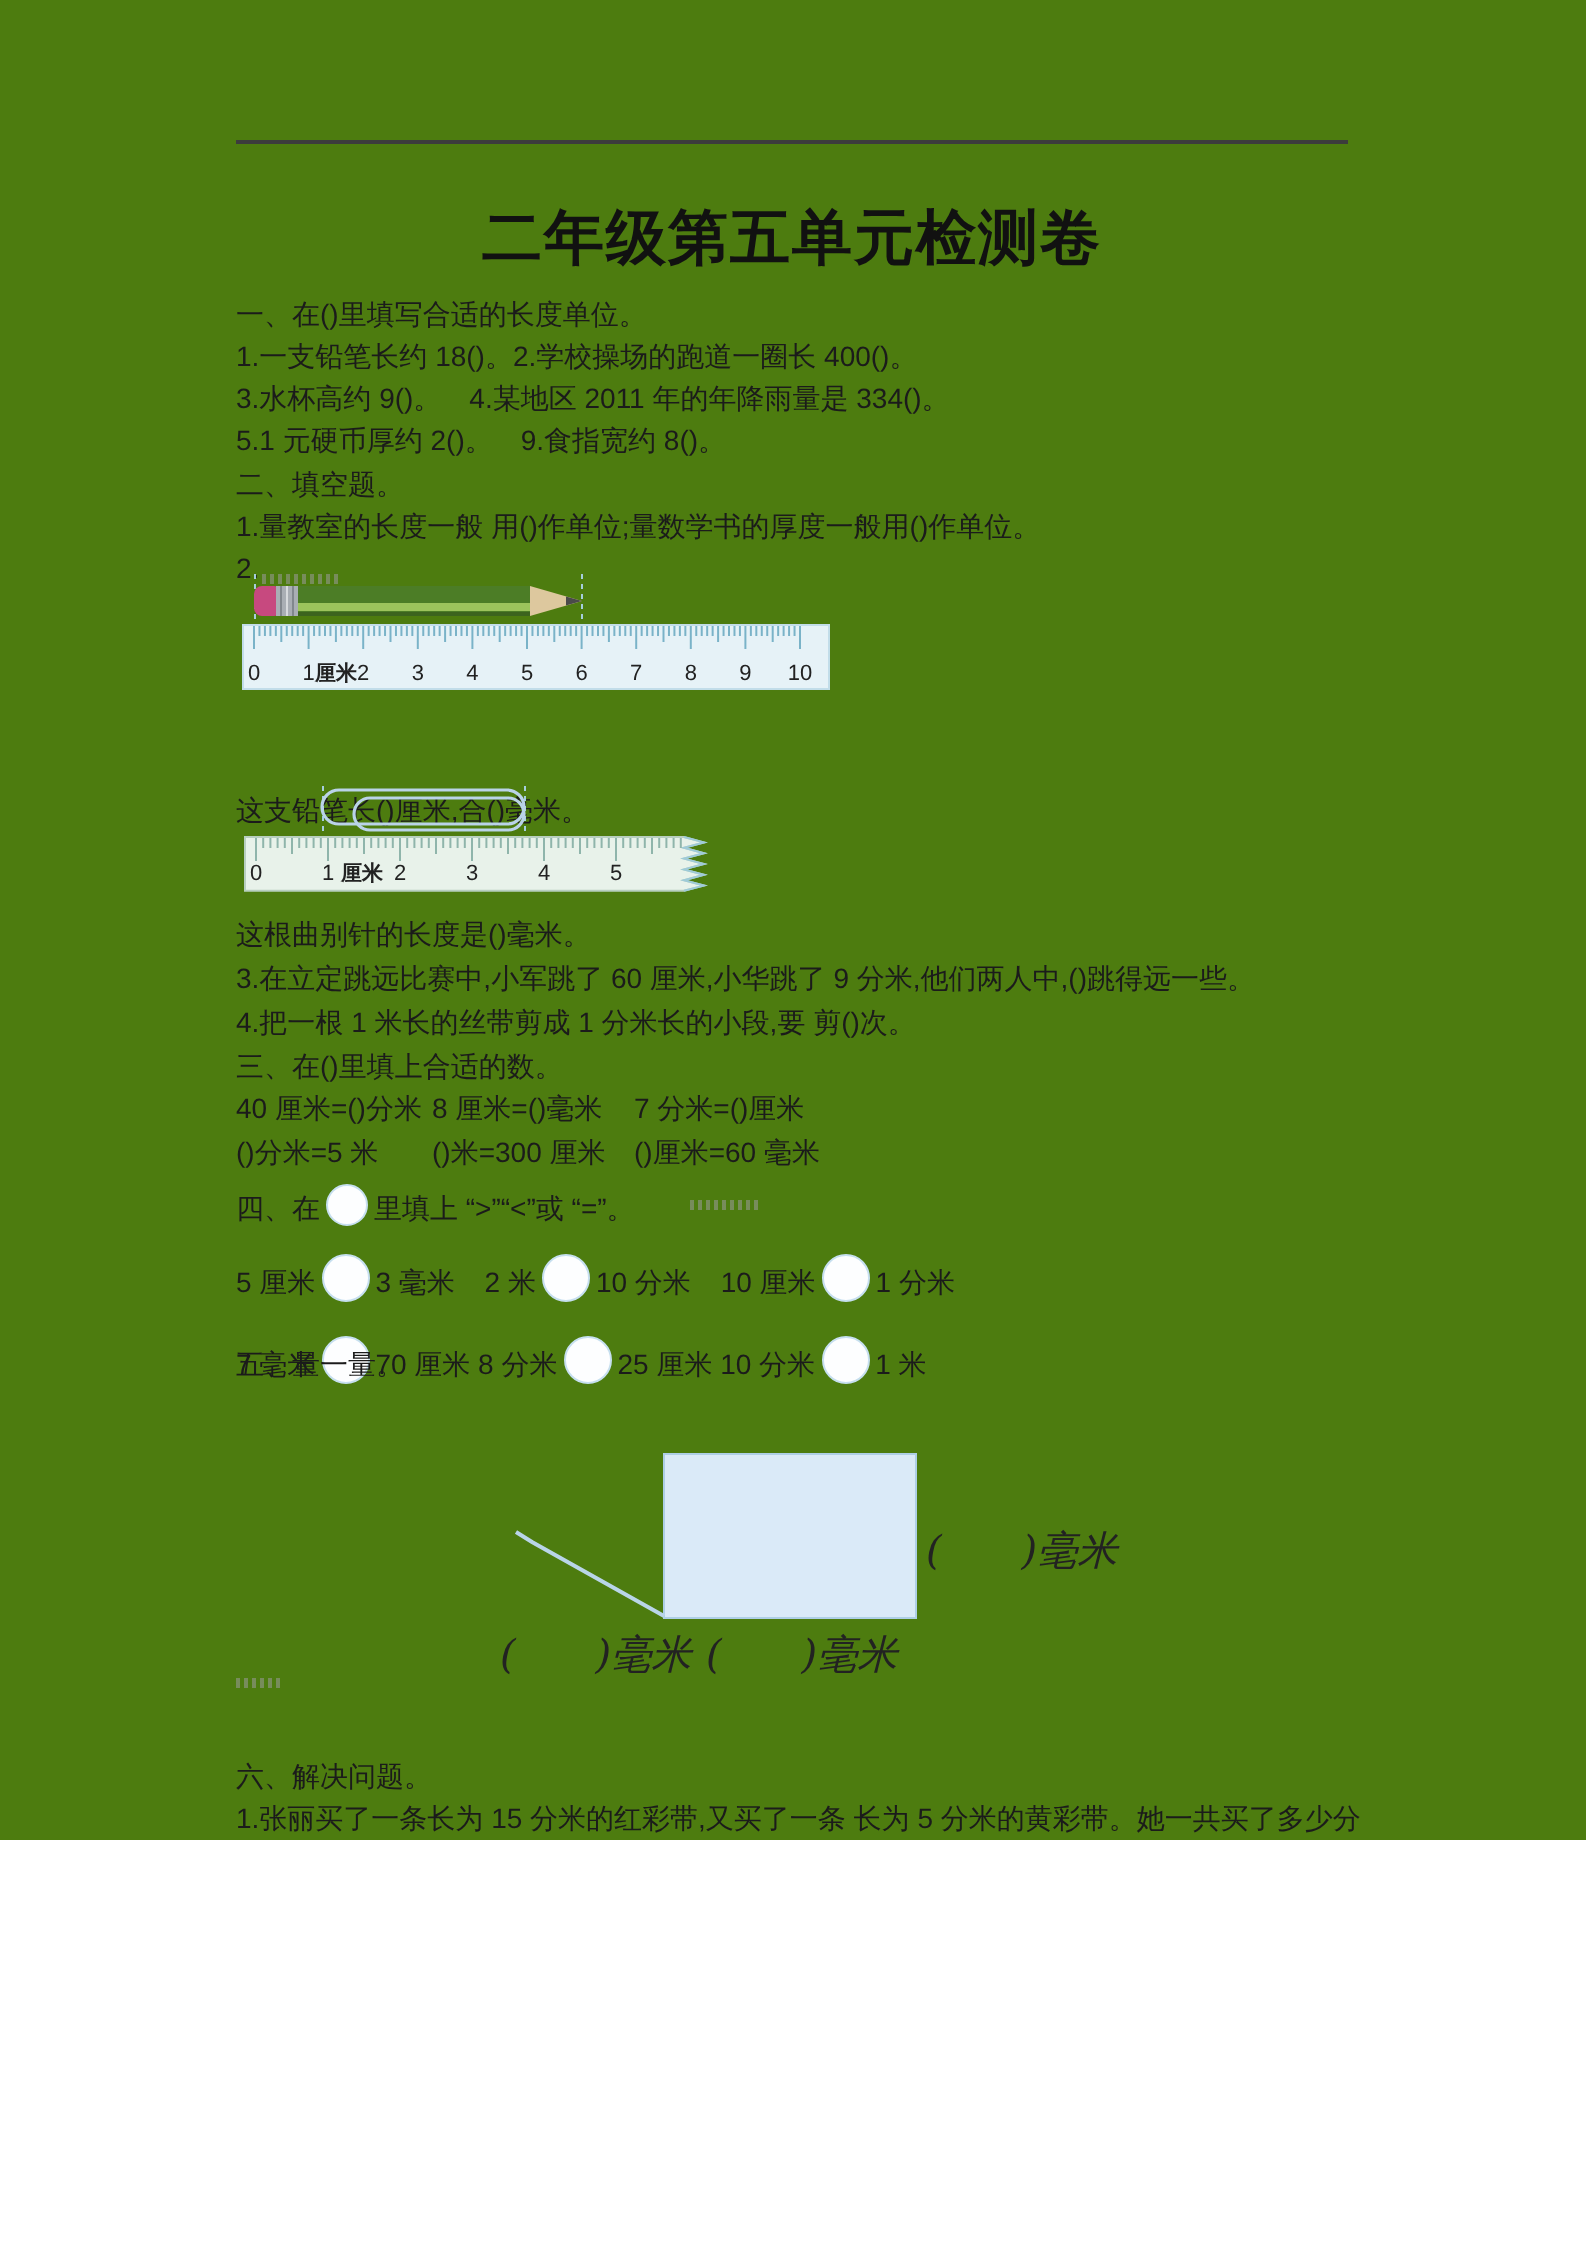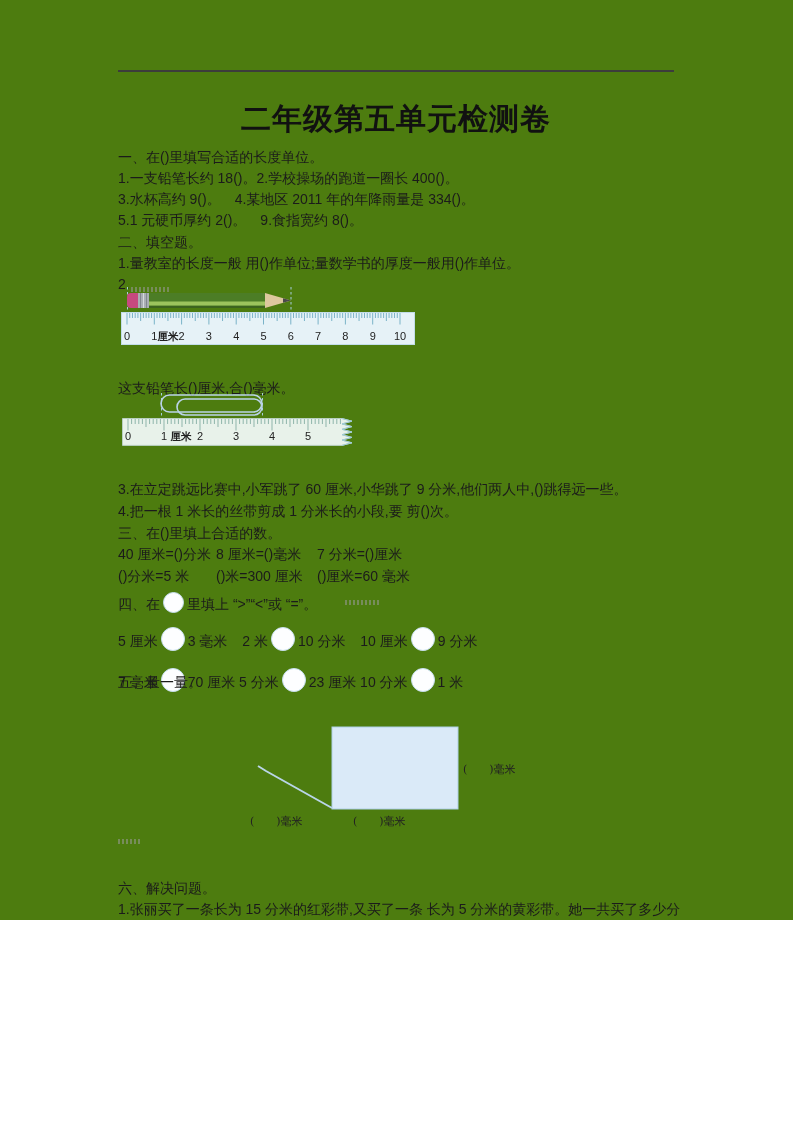--- a/index.html
+++ b/index.html
@@ -22,21 +22,21 @@
   }
   .cmp-circle {
     display:inline-block; width:22px; height:22px; border-radius:50%;
     border:1.5px solid #c6dfef; background:#fdfeff; vertical-align:-5px; margin:0 3px;
   }
   .cmp-circle.small { width:19px; height:19px; vertical-align:-4px; }
   .cmp-row { line-height:26px; }
   .grp1 { margin-right:11px; }
   .mm-label {
     position:absolute; font-family:"DejaVu Serif","Liberation Serif",serif;
-    font-size:11px; color:#222; white-space:nowrap;
+    font-size:20px; color:#222; white-space:nowrap;font-style:italic;
   }
   .pagenum { position:absolute; left:353px; top:1036px; font-size:14px; color:#222; }
   svg text { font-family:"Liberation Sans","DejaVu Sans",sans-serif; font-size:11px; fill:#222; }
   svg text.unit { font-family:"DejaVu Serif","Liberation Serif",serif; font-size:10.5px; font-weight:700; }
 </style>
 </head>
 <body>
 
 <div class="page">
 
@@ -181,21 +181,21 @@
       <text x="118.2" y="57" text-anchor="middle">4</text>
       <text x="145.5" y="57" text-anchor="middle">5</text>
       <text x="172.8" y="57" text-anchor="middle">6</text>
       <text x="200.1" y="57" text-anchor="middle">7</text>
       <text x="227.4" y="57" text-anchor="middle">8</text>
       <text x="254.7" y="57" text-anchor="middle">9</text>
       <text x="282" y="57" text-anchor="middle">10</text>
     </g>
   </svg>
 
-  <div class="t" style="top:378px">这支铅笔长()厘米,合()毫米。</div>
+  <div class="t" style="top:395px">这支铅笔长()厘米,合()毫米。</div>
 
   <svg class="fig" style="left:118px; top:388px;" width="260" height="60" viewBox="0 0 260 60">
     <line x1="43.5" y1="5" x2="43.5" y2="30" stroke="#a6cede" stroke-dasharray="2.5,2.5"></line>
     <line x1="144.5" y1="5" x2="144.5" y2="30" stroke="#a6cede" stroke-dasharray="2.5,2.5"></line>
     <g fill="none" stroke="#bad3e8" stroke-width="1.6">
       <rect x="43" y="7" width="101" height="17" rx="8.5"></rect>
       <rect x="59" y="11" width="85" height="16" rx="8"></rect>
     </g>
     <path d="M4.5,30.5 H224 l10,2.7 l-10,2.7 l10,2.7 l-10,2.7 l10,2.7 l-10,2.7 l10,2.7 l-10,2.7 l10,2.7 l-10,2.6 H4.5 Z" fill="#e8f2ea" stroke="#b8cfc0"></path>
     <path d="M224,30.5 l10,2.7 l-10,2.7 l10,2.7 l-10,2.7 l10,2.7 l-10,2.7 l10,2.7 l-10,2.7 l10,2.7 l-10,2.6" fill="none" stroke="#9fcbd8"></path>
@@ -265,44 +265,45 @@
       <text x="10" y="52" text-anchor="middle">0</text>
       <text x="46" y="52" text-anchor="middle">1</text>
       <text x="63" y="52" text-anchor="middle" class="unit">厘米</text>
       <text x="82" y="52" text-anchor="middle">2</text>
       <text x="118" y="52" text-anchor="middle">3</text>
       <text x="154" y="52" text-anchor="middle">4</text>
       <text x="190" y="52" text-anchor="middle">5</text>
     </g>
   </svg>
 
+  <div class="t" style="top:457px">这根曲别针的长度是()毫米。</div>
   <div class="t" style="top:479px">3.在立定跳远比赛中,小军跳了 60 厘米,小华跳了 9 分米,他们两人中,()跳得远一些。</div>
   <div class="t" style="top:501px">4.把一根 1 米长的丝带剪成 1 分米长的小段,要 剪()次。</div>
 
   <div class="t" style="top:523px">三、在()里填上合适的数。</div>
   <div class="t" style="top:544px; left:118px">40 厘米=()分米</div>
   <div class="t" style="top:544px; left:216px">8 厘米=()毫米</div>
   <div class="t" style="top:544px; left:317px">7 分米=()厘米</div>
   <div class="t" style="top:566px; left:118px">()分米=5 米</div>
   <div class="t" style="top:566px; left:216px">()米=300 厘米</div>
   <div class="t" style="top:566px; left:317px">()厘米=60 毫米</div>
 
   <div class="t" style="top:592px">
     <span>四、在</span><span class="cmp-circle small"></span><span>里填上 “&gt;”“&lt;”或 “=”。</span>
   </div>
   <div class="smudge" style="left:345px; top:600px; width:34px;"></div>
 
   <div class="t cmp-row" style="top:627px">
     <span class="grp1"><span>5 厘米</span><span class="cmp-circle"></span><span>3 毫米</span></span>
     <span class="grp1"><span>2 米</span><span class="cmp-circle"></span><span>10 分米</span></span>
-    <span><span>10 厘米</span><span class="cmp-circle"></span><span>9 分米</span></span>
+    <span><span>10 厘米</span><span class="cmp-circle"></span><span>1 分米</span></span>
   </div>
   <div class="t cmp-row" style="top:668px">
     <span><span>7 毫米</span><span class="cmp-circle"></span><span>70 厘米</span></span>
-    <span><span>5 分米</span><span class="cmp-circle"></span><span>23 厘米</span></span>
+    <span><span>8 分米</span><span class="cmp-circle"></span><span>25 厘米</span></span>
     <span><span>10 分米</span><span class="cmp-circle"></span><span>1 米</span></span>
   </div>
 
   <div class="t" style="top:672px">五、量一量。</div>
   <svg class="fig" style="left:225px; top:715px;" width="340" height="105" viewBox="0 0 340 105">
     <rect x="107" y="12" width="126" height="82" fill="#daeaf8" stroke="#aecfe6"></rect>
     <polyline points="33,51 41,56 107,93" fill="none" stroke="#b9d5e8" stroke-width="2"></polyline>
   </svg>
   <div class="mm-label" style="left:463px; top:762px">(　　)毫米</div>
   <div class="mm-label" style="left:250px; top:814px">(　　)毫米</div>

